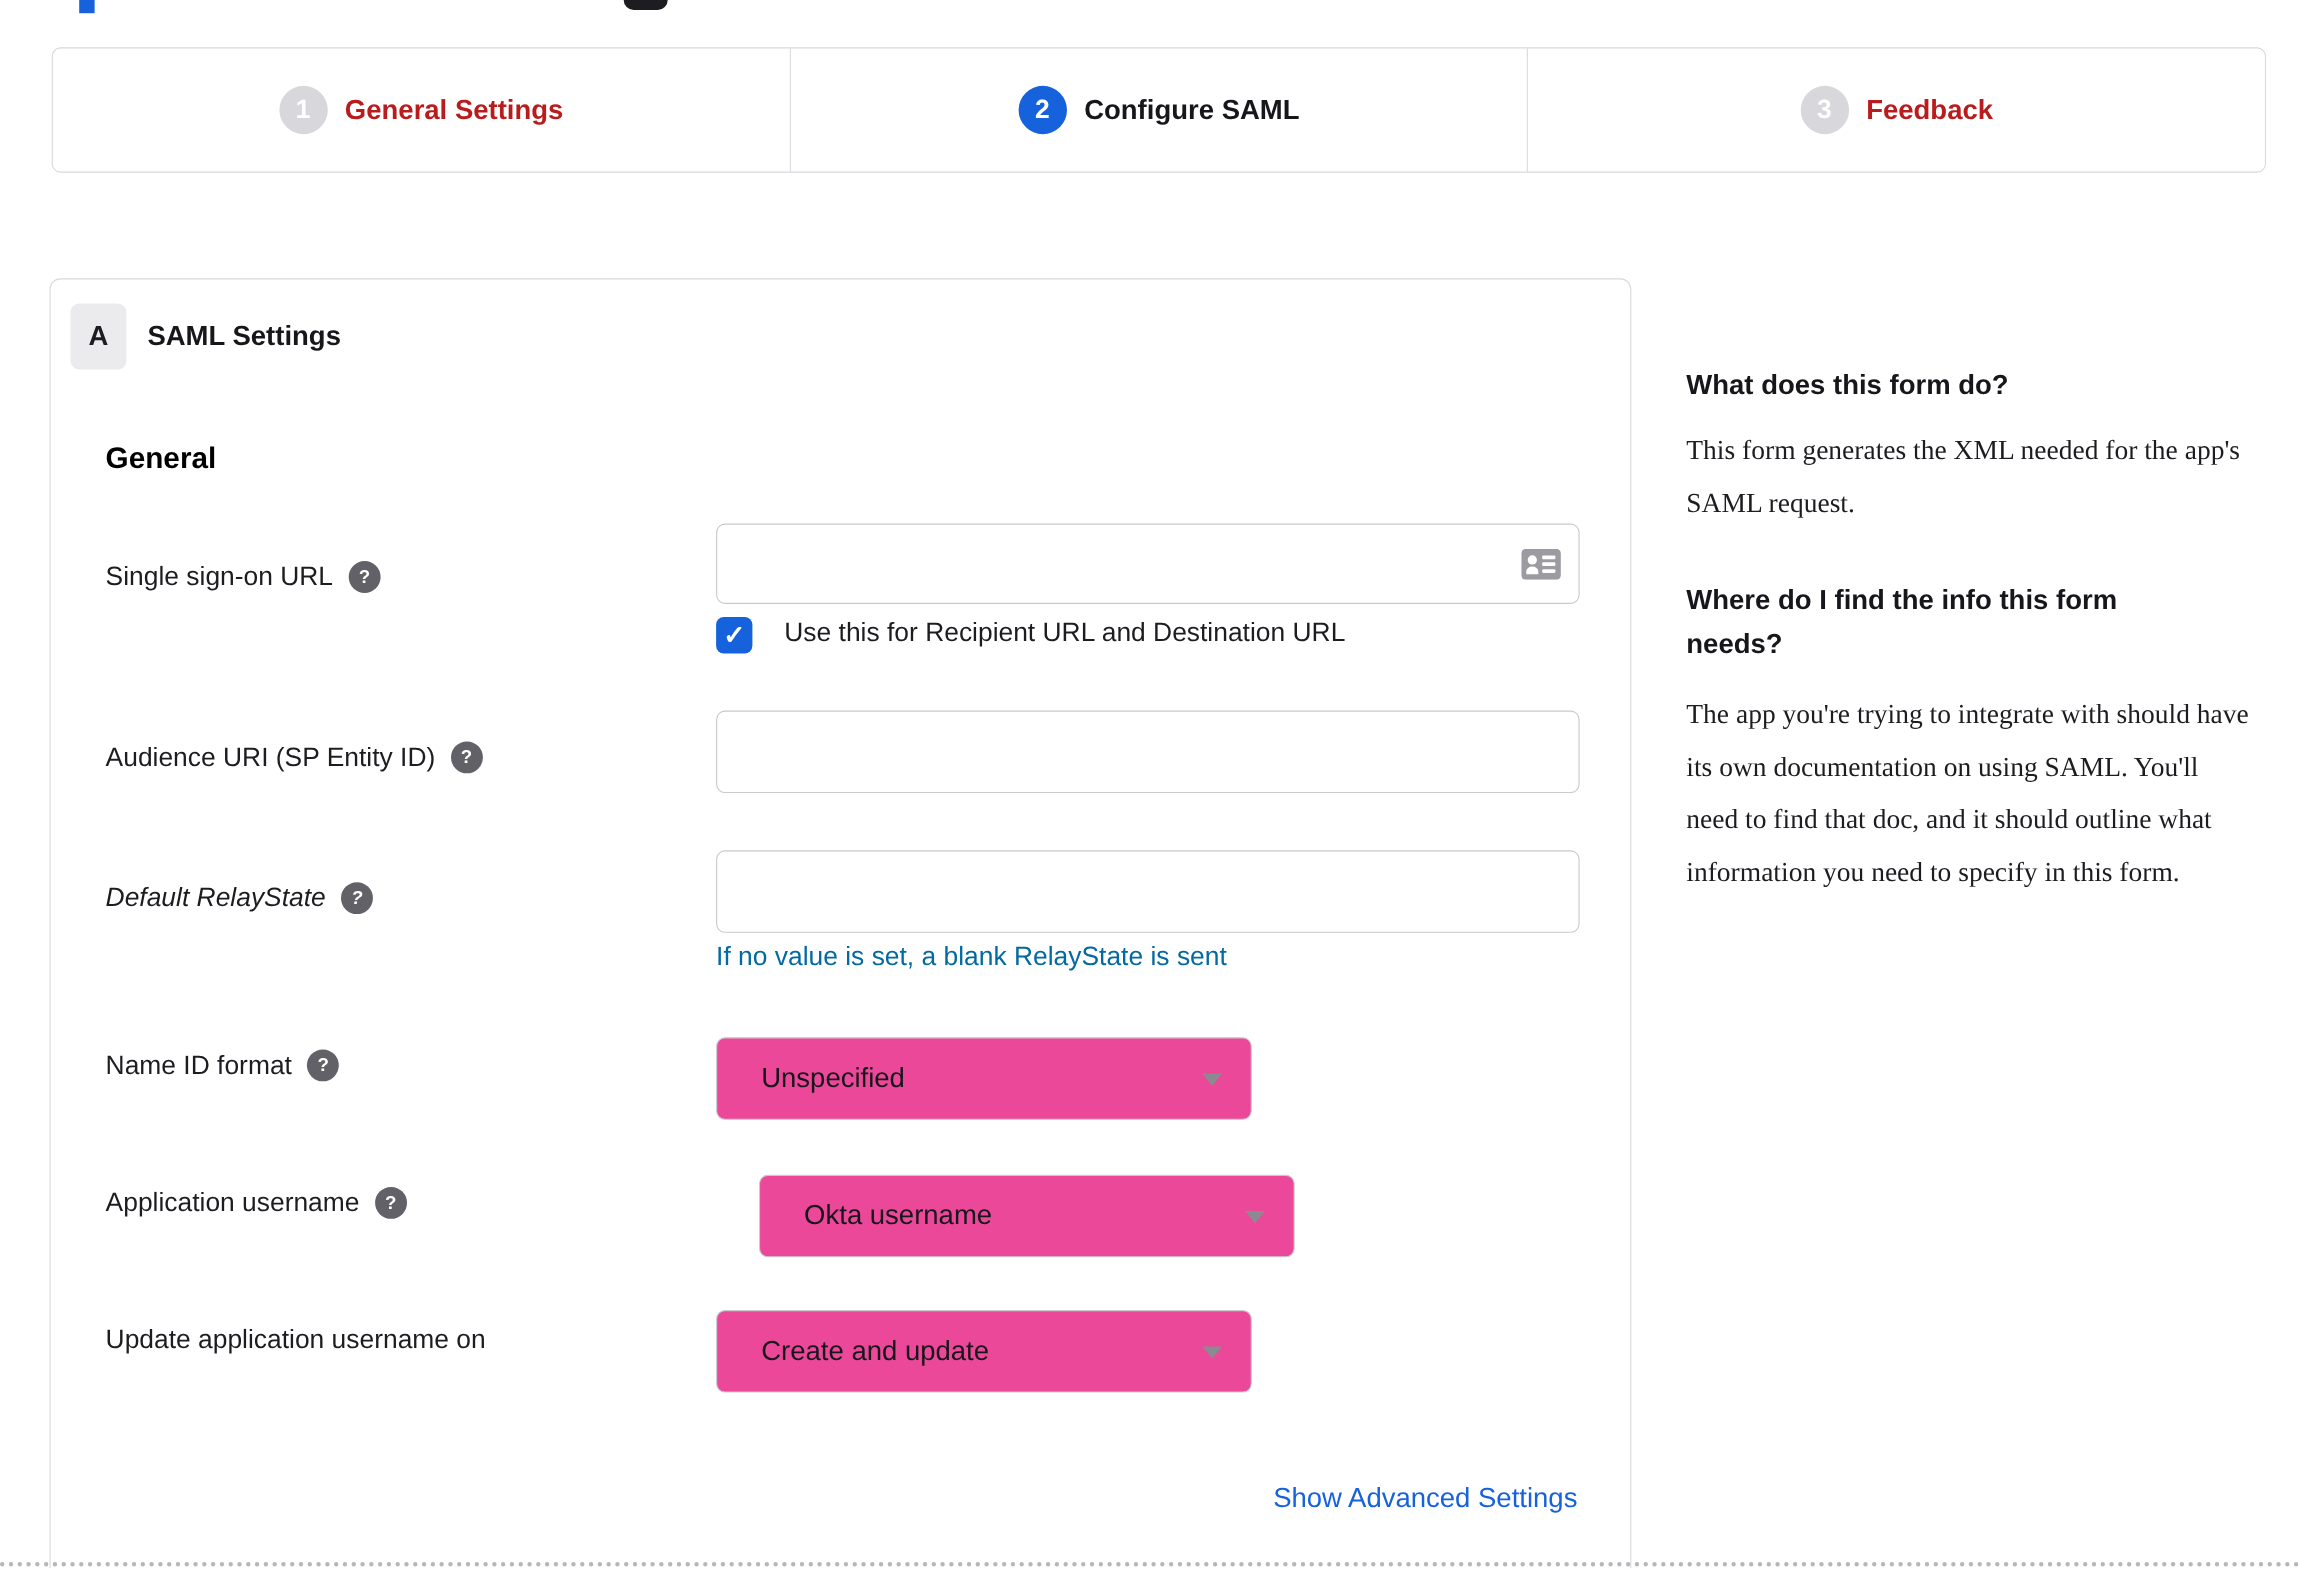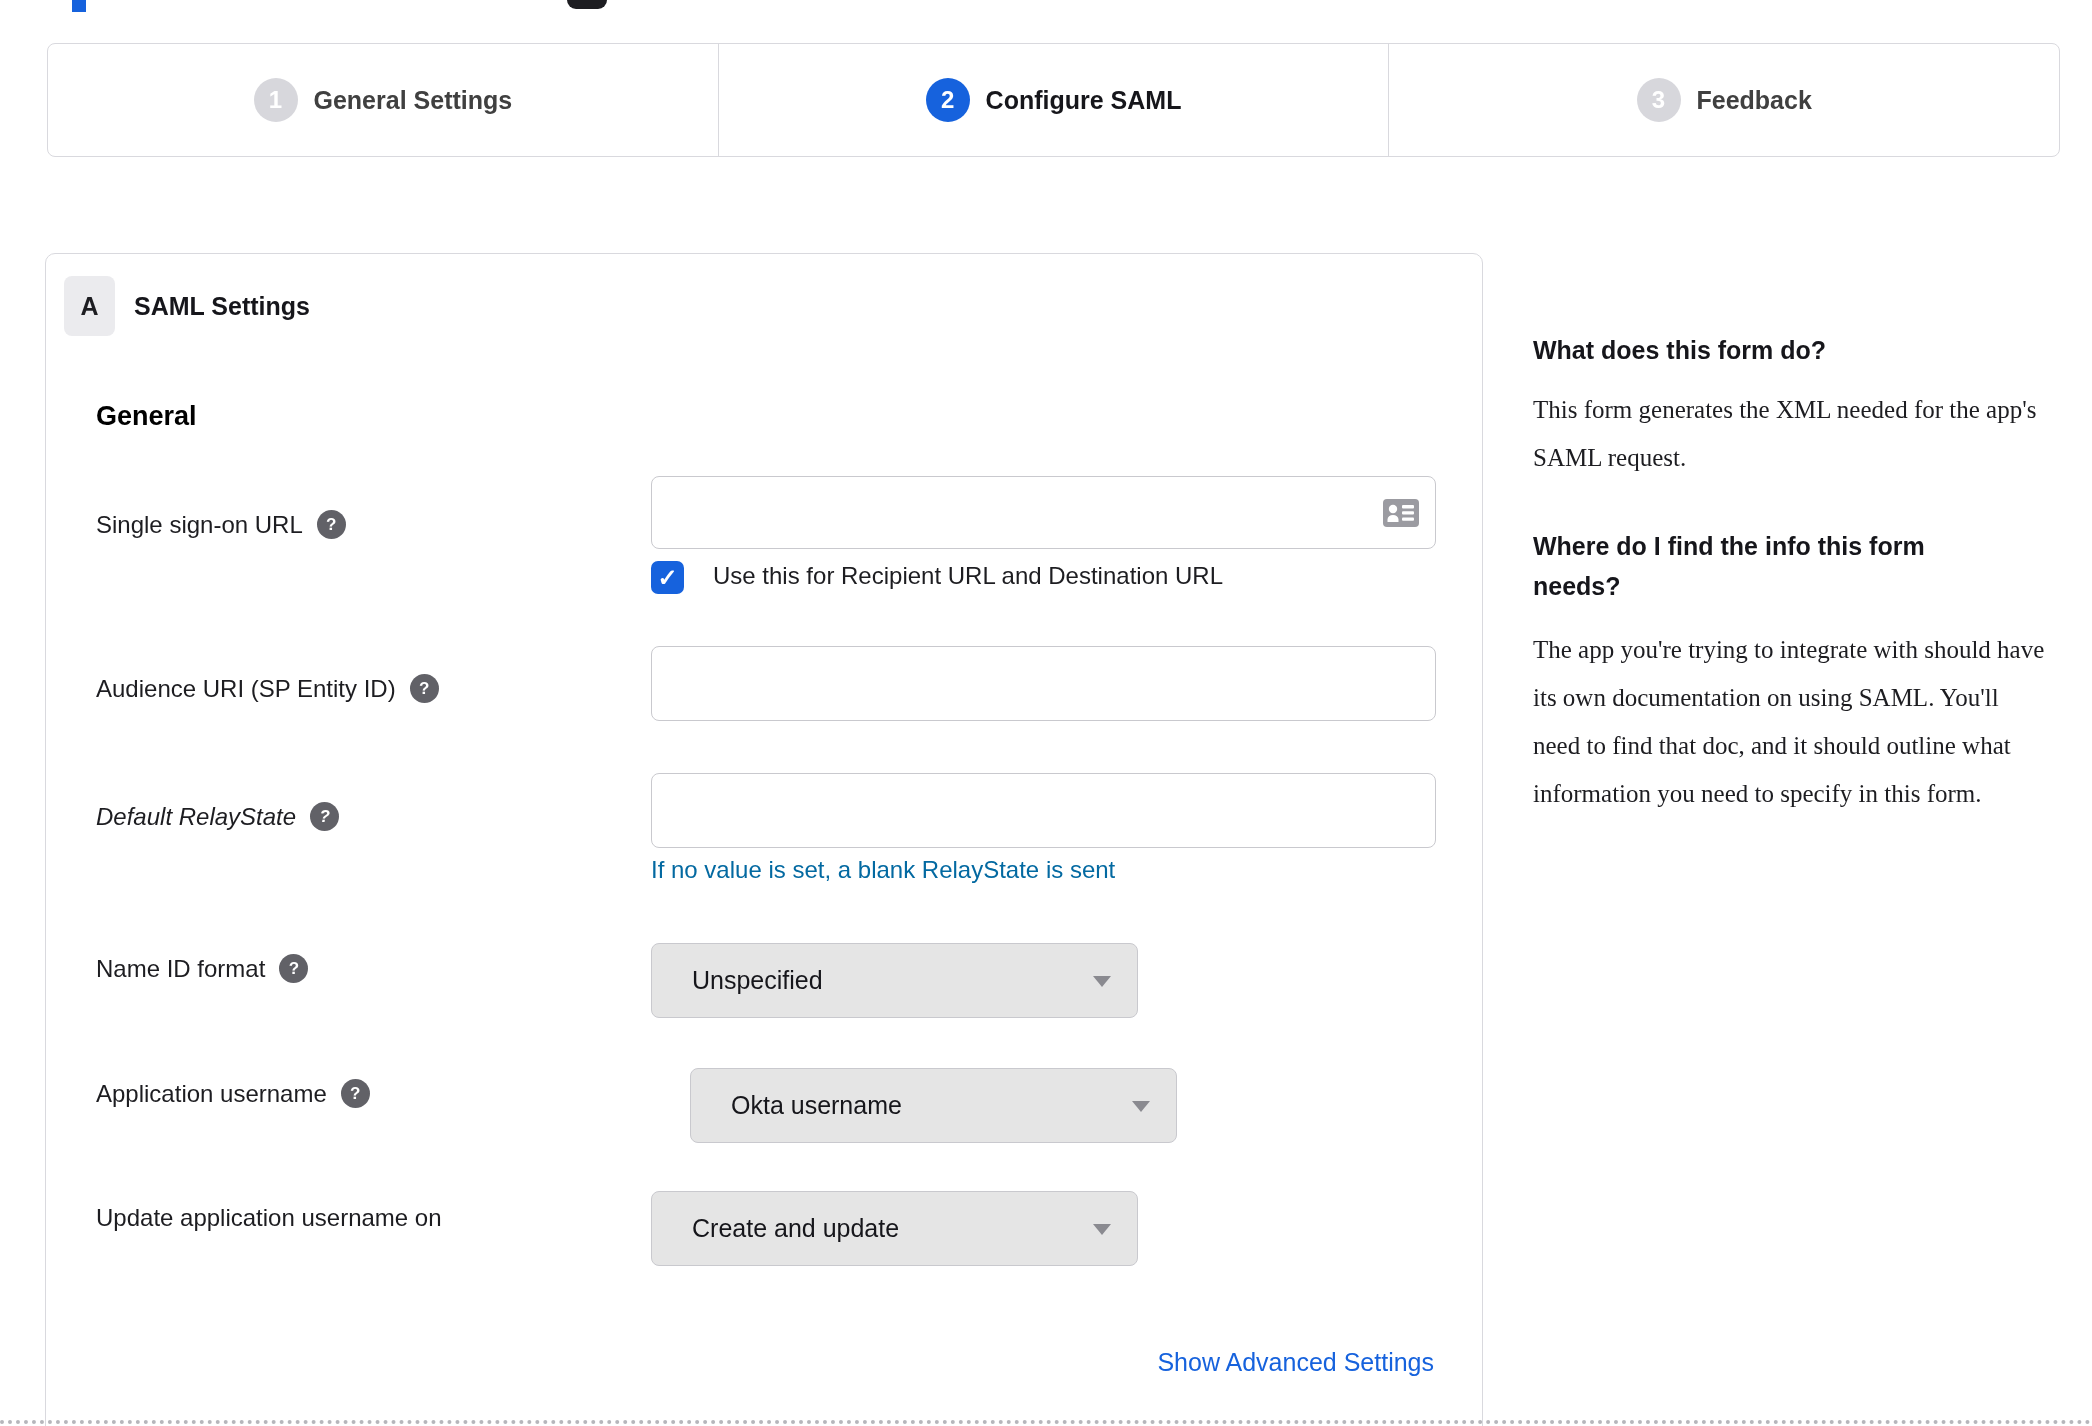--- a/index.html
+++ b/index.html
@@ -25,21 +25,21 @@
   }
   .step + .step { border-left:1px solid #d9d9de; }
   .step-circle {
     width:44px; height:44px; border-radius:50%;
     display:flex; align-items:center; justify-content:center;
     color:#ffffff; font-size:24px; font-weight:bold;
   }
   .step.inactive .step-circle { background:#d7d7dc; }
   .step.active   .step-circle { background:#1662dd; }
   .step-label { font-size:25px; font-weight:bold; }
-  .step.inactive .step-label { color:#404040; }
+  .step.inactive .step-label { color:#b91c1c; }
   .step.active   .step-label { color:#16161b; }
 
   
   .panel {
     position:absolute; left:45px; top:253px; width:1438px; height:1200px;
     border:1px solid #d9d9de; border-radius:10px; background:#fff;
   }
   .section-badge {
     position:absolute; left:18px; top:22px; width:51px; height:60px;
     background:#ebebee; border-radius:8px;
@@ -87,21 +87,21 @@
     font-size:24px; color:#1d1d21; white-space:nowrap;
   }
 
   .helper-text {
     position:absolute; left:605px; top:602px;
     font-size:24px; color:#0369a1; white-space:nowrap;
   }
 
   .select {
     position:absolute; left:605px; width:487px; height:75px;
-    background:#e5e5e5; border:1px solid #c9c9ce; border-radius:8px;
+    background:#ec4899; border:1px solid #c9c9ce; border-radius:8px;
     display:flex; align-items:center; cursor:pointer;
   }
   .select-value { margin-left:40px; font-size:25px; color:#16161b; }
   .select-arrow {
     position:absolute; right:26px; top:50%; margin-top:-5px;
     width:0; height:0;
     border-left:9px solid transparent; border-right:9px solid transparent;
     border-top:11px solid #8a8a90;
   }
 

